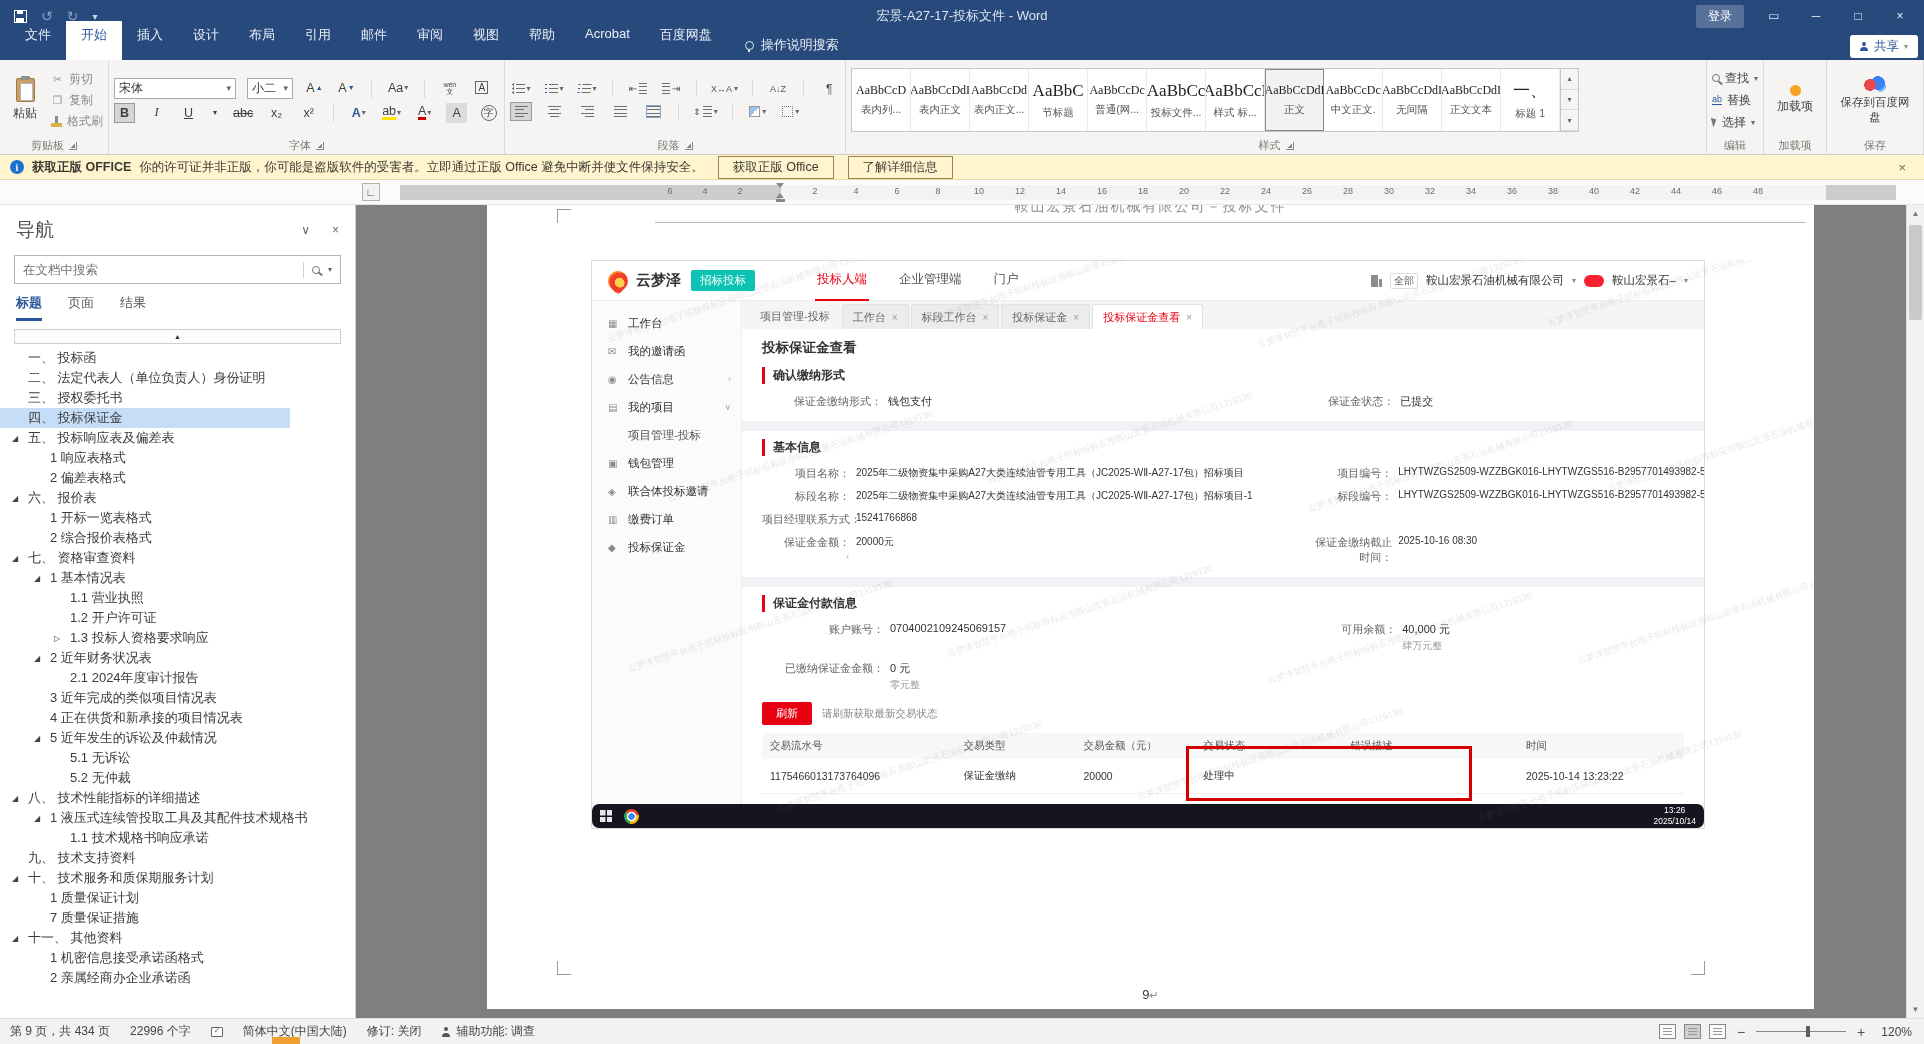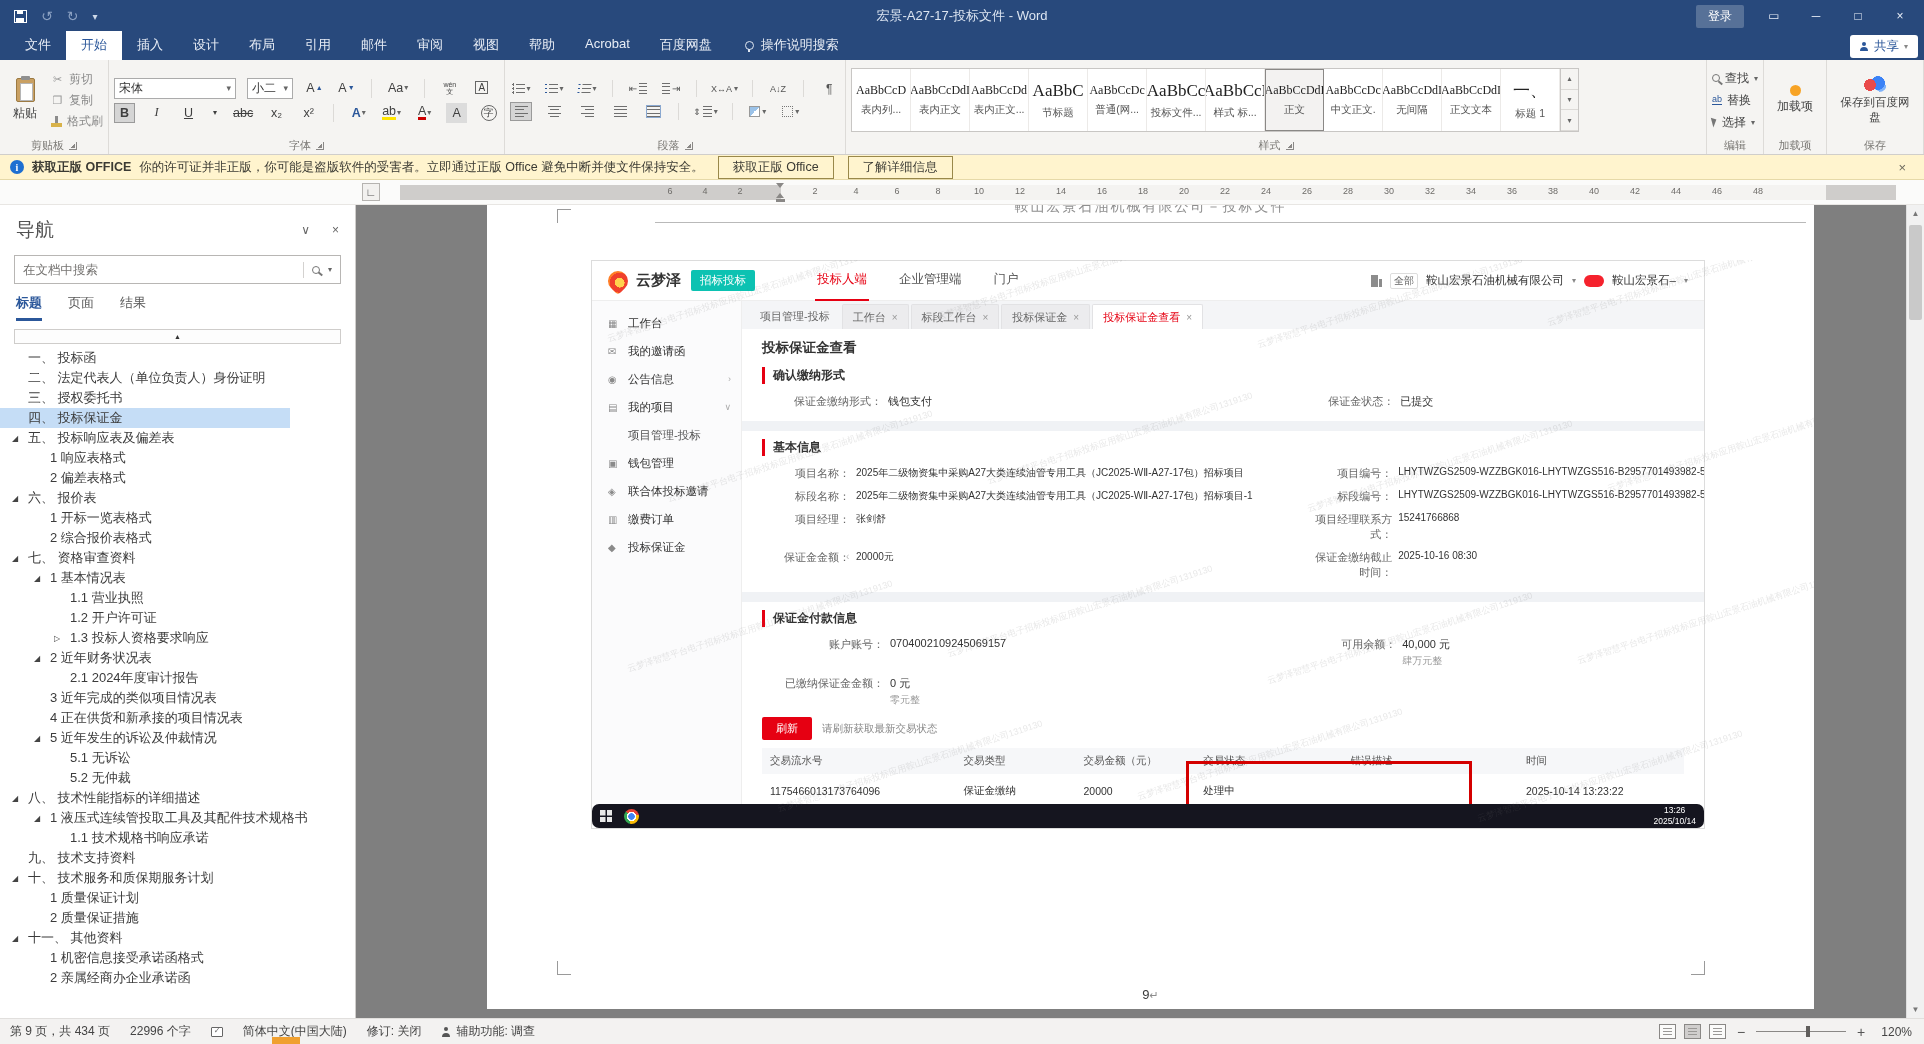--- a/index.html
+++ b/index.html
@@ -16,21 +16,21 @@
   .qat-btn { color:#8aa0c2; font-size:14px; line-height:1; }
   .qat-more { color:#cdd8e8; font-size:10px; }
   .tb-title { position:absolute; left:0; right:0; text-align:center; font-size:13px; color:#dce5f1; pointer-events:none; }
   .tb-right { margin-left:auto; display:flex; align-items:center; gap:2px; padding-right:4px; z-index:2; }
   .login-btn { background:rgba(255,255,255,.22); border-radius:2px; padding:3px 12px; font-size:12px; color:#fff; margin-right:8px; }
   .win-btn { width:40px; height:28px; display:flex; align-items:center; justify-content:center; font-size:12px; color:#e8eef7; }
 
   
   .menubar { height:28px; background:#28497c; display:flex; align-items:flex-end; color:#fff; flex:none; position:relative; }
   .menu-tabs { display:flex; padding-left:10px; }
-  .menu-tab { padding:5px 15px 6px; font-size:13px; color:#e9eef6; cursor:pointer; }
+  .menu-tab { padding:5px 15px 16px; font-size:13px; color:#e9eef6; cursor:pointer; }
   .menu-tab.active { background:#fff; color:#2b579a; }
   .menu-search { display:flex; align-items:center; gap:7px; margin-left:18px; padding-bottom:6px; color:#e9eef6; font-size:13px; }
   .bulb { width:9px; height:9px; border:1px solid #dfe7f2; border-radius:50%; position:relative; flex:none; }
   .bulb::after { content:''; position:absolute; left:2.5px; bottom:-3px; width:2px; height:2.5px; background:#dfe7f2; }
   .share-btn { position:absolute; right:6px; top:3px; background:#fff; border-radius:3px; height:23px; display:flex; align-items:center; gap:5px; padding:0 10px; color:#2b579a; font-size:12.5px; }
   .person { width:9px; height:9px; position:relative; }
   .person::before { content:''; position:absolute; left:2.5px; top:0; width:4px; height:4px; border-radius:50%; background:#2b579a; }
   .person::after { content:''; position:absolute; left:0.5px; bottom:0; width:8px; height:4px; border-radius:4px 4px 0 0; background:#2b579a; }
 
   
@@ -790,21 +790,21 @@
           <div class="nav-item lvl0">
             <span class="tw">◢</span>
             <span class="nav-text">十、 技术服务和质保期服务计划</span>
           </div>
           <div class="nav-item lvl1">
             <span class="tw"></span>
             <span class="nav-text">1 质量保证计划</span>
           </div>
           <div class="nav-item lvl1">
             <span class="tw"></span>
-            <span class="nav-text">2 质量保证措施</span>
+            <span class="nav-text">7 质量保证措施</span>
           </div>
           <div class="nav-item lvl0">
             <span class="tw">◢</span>
             <span class="nav-text">十一、 其他资料</span>
           </div>
           <div class="nav-item lvl1">
             <span class="tw"></span>
             <span class="nav-text">1 机密信息接受承诺函格式</span>
           </div>
           <div class="nav-item lvl1">
@@ -939,24 +939,20 @@
                         <div class="wf">
                           <span class="wf-l">标段名称：</span>
                           <div class="wf-v">2025年二级物资集中采购A27大类连续油管专用工具（JC2025-WⅡ-A27-17包）招标项目-1</div>
                         </div>
                         <div class="wf">
                           <span class="wf-l">标段编号：</span>
                           <div class="wf-v">LHYTWZGS2509-WZZBGK016-LHYTWZGS516-B2957701493982-515(1)</div>
                         </div>
                       </div>
                       <div class="wrow">
-                        <div class="wf">
-                          <span class="wf-l">项目经理：</span>
-                          <div class="wf-v">张剑舒</div>
-                        </div>
                         <div class="wf">
                           <span class="wf-l">项目经理联系方式：</span>
                           <div class="wf-v">15241766868</div>
                         </div>
                       </div>
                       <div class="wrow">
                         <div class="wf">
                           <span class="wf-l">保证金金额：</span>
                           <div class="wf-v">20000元</div>
                         </div>

